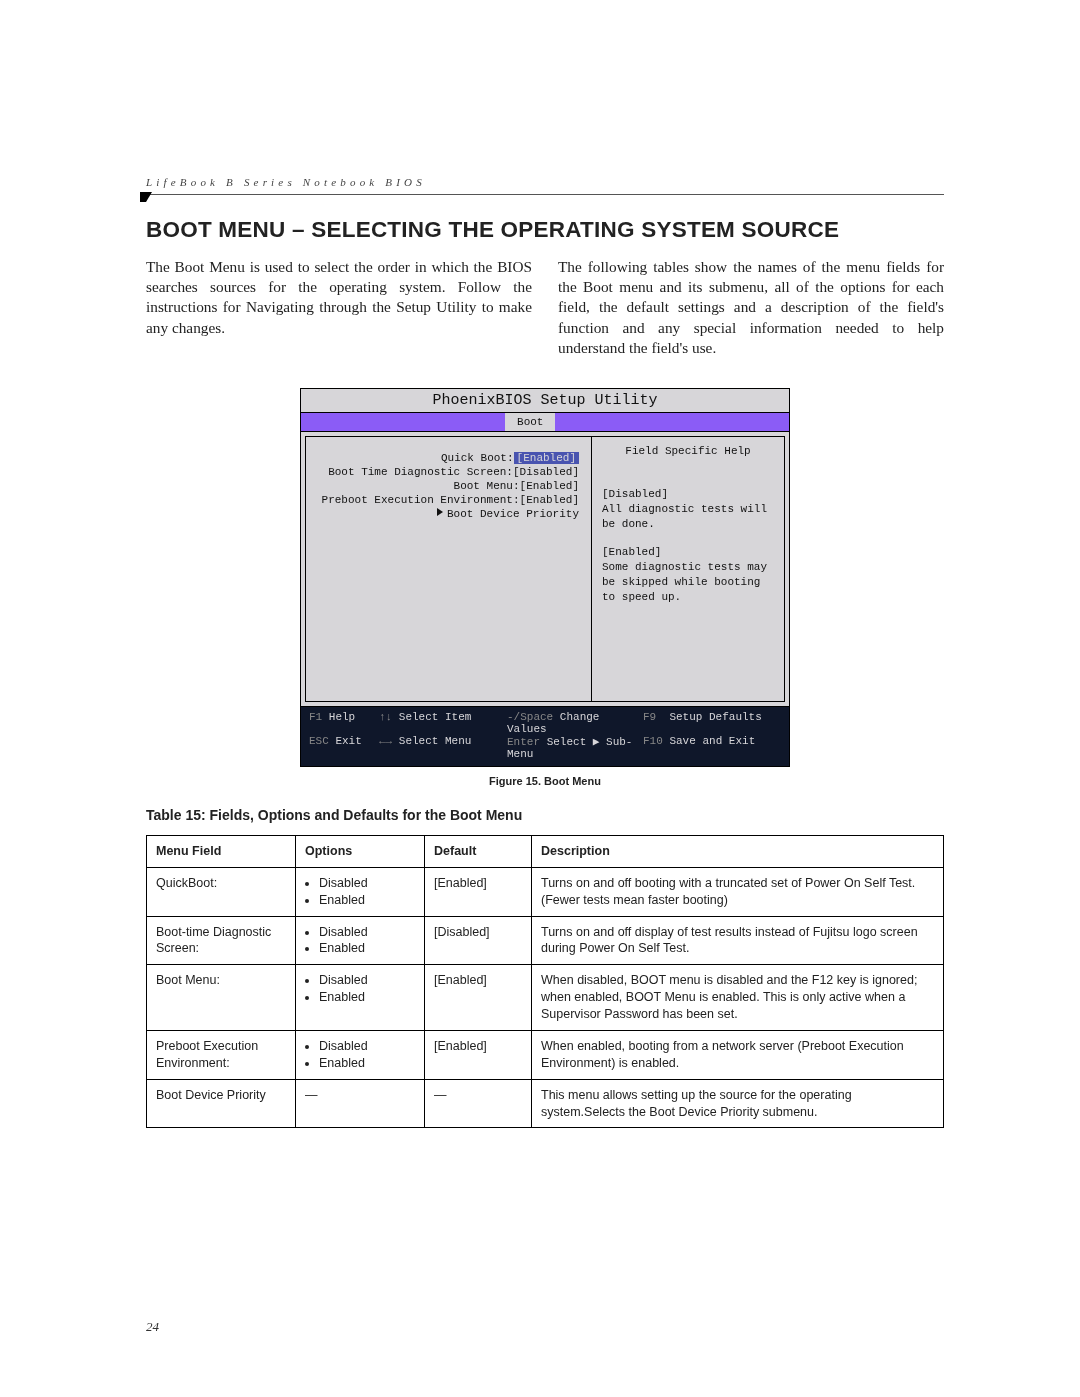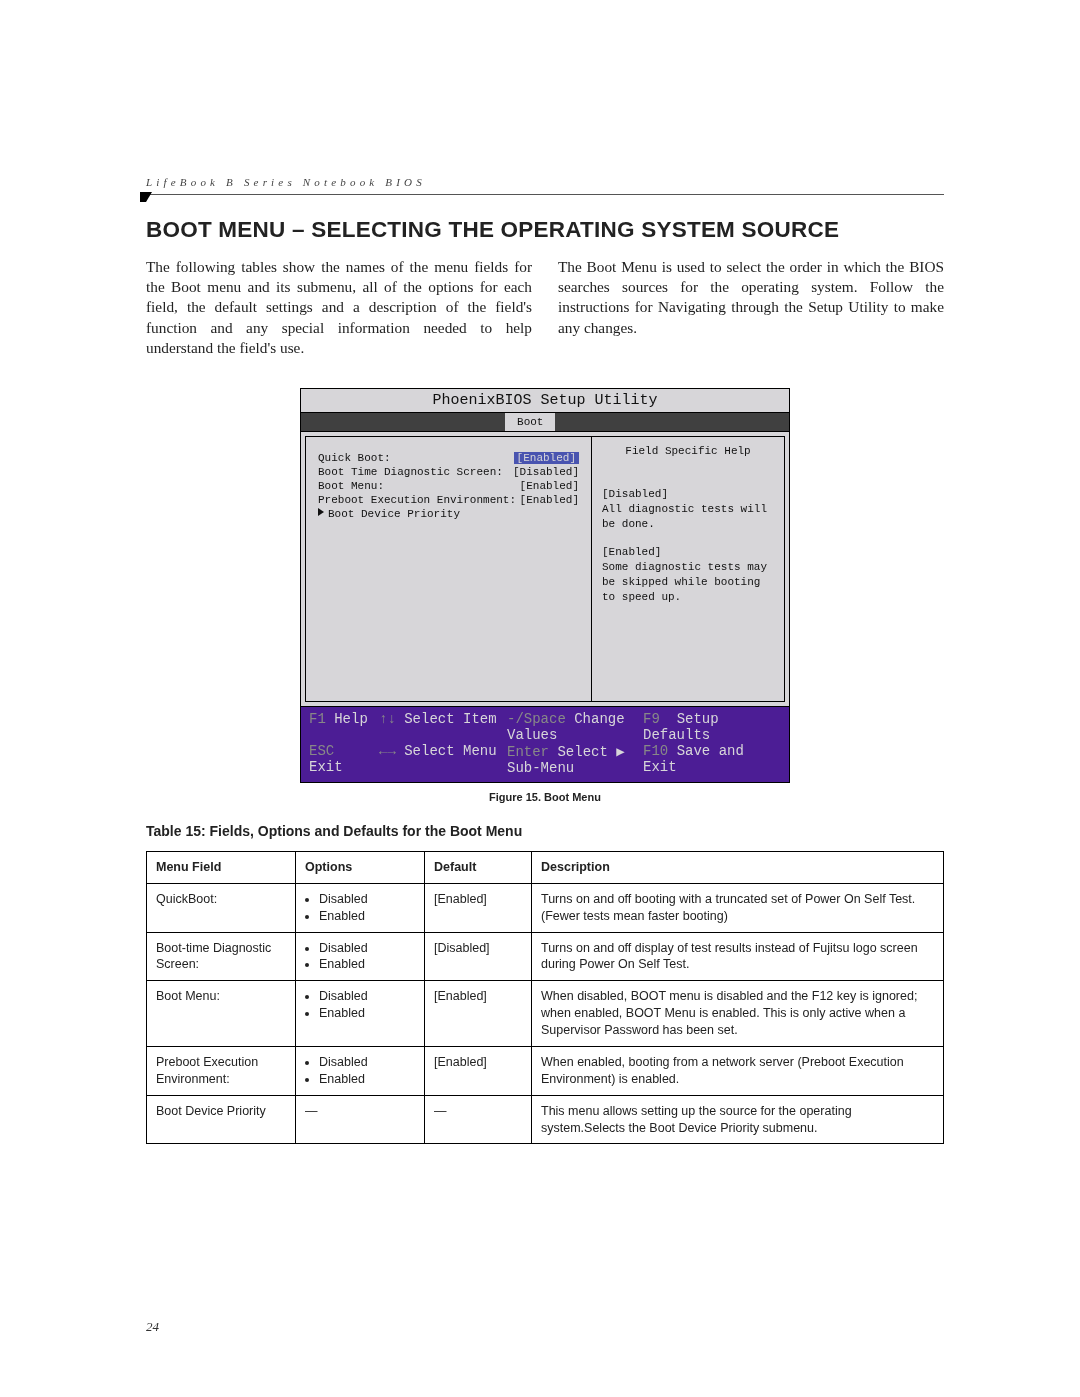--- a/index.html
+++ b/index.html
@@ -5,32 +5,32 @@
   html,body{margin:0;padding:0;background:#fff;font-family:Georgia,'Times New Roman',serif;color:#222}
   .page{width:1080px;height:1397px;position:relative;background:#fff;padding:176px 136px 0 146px;box-sizing:border-box}
   .header-line{font-family:Georgia,serif;font-style:italic;letter-spacing:.38em;font-size:11px;color:#444;margin-bottom:2px}
   .header-tab{position:absolute;left:140px;top:192px;width:0;height:0;border-left:6px solid #000;border-right:6px solid transparent;border-top:10px solid #000}
   .rule{border:none;border-top:1px solid #555;margin:6px 0 22px}
   h1{font-family:Verdana,Geneva,sans-serif;font-weight:700;font-size:22.5px;letter-spacing:.01em;margin:0 0 14px;color:#222}
   .two-col{display:flex;gap:26px}
   .two-col p{flex:1;margin:0;font-family:'Minion Pro',Georgia,serif;font-size:15.3px;line-height:1.32;color:#222;text-align:justify}
   .bios-box{width:488px;margin:30px auto 0;border:1px solid #000;background:#d7d6d9;font-family:'Courier New',monospace;font-size:11px;color:#111}
   .bios-title{background:#d7d6d9;border-bottom:1px solid #000;text-align:center;padding:3px 0;font-size:15px}
-  .bios-tabs{display:flex;background:#404040;border-bottom:1px solid #000}
+  .bios-tabs{display:flex;background:#8b5cf6;border-bottom:1px solid #000}
   .bios-tabs span{padding:3px 12px;color:#4954b0}
   .bios-tabs .active{background:#d7d6d9;color:#111}
   .bios-tabs .hidden{visibility:hidden}
   .bios-body{display:flex;background:#d7d6d9;border-bottom:1px solid #000;padding:4px}
   .bios-main{flex:1;border:1px solid #000;padding:14px 12px 180px;background:#d7d6d9}
   .bios-side{width:172px;border:1px solid #000;border-left:none;padding:8px 10px;background:#d7d6d9}
-  .bios-row{display:flex;justify-content:space-between;padding:1px 0}
+  .bios-row{display:flex;justify-content:flex-end;padding:1px 0}
   .bios-sel{background:#4954b0;color:#d7d6d9;padding:0 3px}
   .bios-side-title{text-align:center;margin-bottom:30px}
   .bios-side p{margin:0 0 14px;line-height:1.35}
-  .bios-footer{background:#4c1d95;color:#d7d6d9;padding:4px 8px 6px;font-size:14px}
+  .bios-footer{background:#0f172a;color:#d7d6d9;padding:4px 8px 6px;font-size:11px}
   .bios-footer div{display:flex;gap:10px}
   .bios-footer .dim{color:#888}
   .bf-col1{width:60px}.bf-col2{width:118px}.bf-col3{flex:1}.bf-col4{width:138px}
   .figcap{text-align:center;font-family:Verdana,Geneva,sans-serif;font-weight:700;font-size:11px;margin:8px 0 20px;color:#222}
   .tablecap{font-family:Verdana,Geneva,sans-serif;font-weight:700;font-size:14px;margin:0 0 12px;color:#222}
   table{width:100%;border-collapse:collapse;font-family:Verdana,Geneva,sans-serif;font-size:12.5px}
   th,td{border:1px solid #000;padding:7px 9px;text-align:left;vertical-align:top;line-height:1.35}
   th{font-weight:700}
   .col-field{width:130px}.col-opt{width:110px}.col-def{width:88px}
   .opts{margin:0;padding-left:14px}
@@ -43,22 +43,22 @@
 
 <div class="page">
 
   <div class="header-line">LifeBook B Series Notebook BIOS</div>
   <div class="header-tab"></div>
   <hr class="rule">
 
   <h1>BOOT MENU – SELECTING THE OPERATING SYSTEM SOURCE</h1>
 
   <div class="two-col">
+    <p>The Boot Menu is used to select the order in which the BIOS searches sources for the operating system. Follow the instructions for Navigating through the Setup Utility to make any changes.</p>
     <p>The following tables show the names of the menu fields for the Boot menu and its submenu, all of the options for each field, the default settings and a description of the field's function and any special information needed to help understand the field's use.</p>
-    <p>The Boot Menu is used to select the order in which the BIOS searches sources for the operating system. Follow the instructions for Navigating through the Setup Utility to make any changes.</p>
   </div>
 
   <div class="bios-box">
     <div class="bios-title">PhoenixBIOS Setup Utility</div>
     <div class="bios-tabs">
       <span class="hidden">Main</span>
         <span class="hidden">Advanced</span>
         <span class="hidden">Security</span>
       <span class="active">Boot</span>
     </div>

